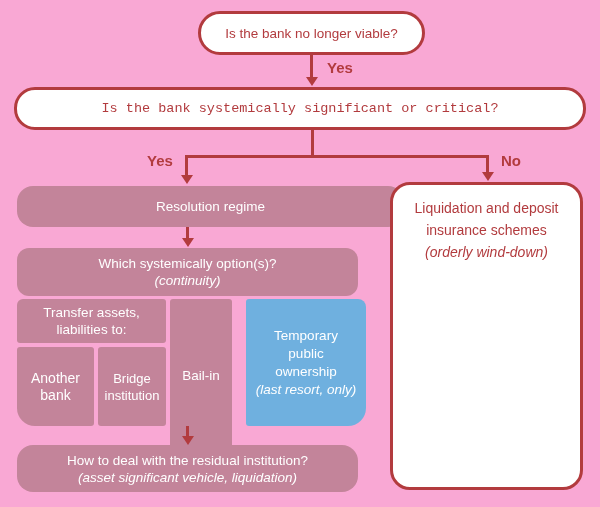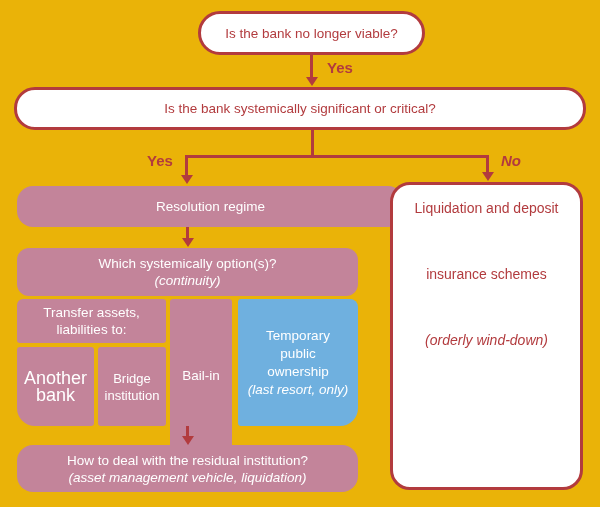--- a/index.html
+++ b/index.html
@@ -1,28 +1,28 @@
 <!DOCTYPE html>
 <html><head>
 <meta charset="utf-8">
 <style>
   html, body { margin:0; padding:0; background:#ffffff; }
   .canvas {
-    position:relative; width:600px; height:507px; background:#eab308;
+    position:relative; width:600px; height:507px; background:#f9a8d4;
     font-family:"Liberation Sans", sans-serif; overflow:hidden;
     --red:#b23b3e; --pink:#c3849a; --blue:#6fb0df;
   }
   .box {
     position:absolute; display:flex; flex-direction:column;
     align-items:center; justify-content:center; text-align:center;
     box-sizing:border-box; line-height:17px; font-size:13.5px;
   }
   .outline { background:#ffffff; border:3px solid var(--red); color:var(--red); }
   .pink { background:var(--pink); color:#ffffff; }
-  .blue { background:var(--blue); color:#ffffff; }
+  .blue { background:var(--blue); color:#ffffff;margin-left:8px; }
   .line { position:absolute; background:var(--red); }
   .ah {
     position:absolute; width:0; height:0;
     border-left:6px solid transparent; border-right:6px solid transparent;
     border-top:9px solid var(--red);
   }
   .lbl { position:absolute; color:var(--red); font-weight:bold; font-size:15px; line-height:20px; }
   .it { font-style:italic; }
   .blk { display:block; }
 </style>
@@ -32,71 +32,71 @@
 <div class="canvas" style="--red: #b23b3e; --pink: #c3849a; --blue: #6fb0df;">
 
   <div class="box outline" style="left:198px; top:11px; width:227px; height:44px; border-radius:22px;">
     <span>Is the bank no longer viable?</span>
   </div>
 
   <div class="line" style="left:310px; top:55px; width:3px; height:23px;"></div>
   <div class="ah" style="left:306px; top:77px;"></div>
   <div class="lbl" style="left:327px; top:58px;">Yes</div>
 
-  <div class="box outline" style="left:14px; top:87px; width:572px; height:43px; border-radius:21px;">
+  <div class="box outline" style="left:14px; top:87px; width:572px; height:43px; border-radius:21px;font-family:Liberation Mono, monospace;">
     <span>Is the bank systemically significant or critical?</span>
   </div>
 
   <div class="line" style="left:311px; top:130px; width:3px; height:28px;"></div>
   <div class="line" style="left:185px; top:155px; width:304px; height:3px;"></div>
   <div class="line" style="left:185px; top:155px; width:3px; height:20px;"></div>
   <div class="ah" style="left:181px; top:175px;"></div>
   <div class="lbl" style="left:147px; top:151px;">Yes</div>
   <div class="line" style="left:486px; top:155px; width:3px; height:17px;"></div>
   <div class="ah" style="left:482px; top:172px;"></div>
-  <div class="lbl" style="left:501px; top:151px;font-style:italic;">No</div>
+  <div class="lbl" style="left:501px; top:151px;">No</div>
 
   <div class="box pink" style="left:17px; top:186px; width:387px; height:41px; border-radius:16px;">
     <span>Resolution regime</span>
   </div>
 
   <div class="line" style="left:186px; top:227px; width:3px; height:12px;"></div>
   <div class="ah" style="left:182px; top:238px;"></div>
 
   <div class="box pink" style="left:17px; top:248px; width:341px; height:48px; border-radius:12px;">
     <span class="blk">Which systemically option(s)?</span>
     <span class="blk it">(continuity)</span>
   </div>
 
   <div class="box pink" style="left:17px; top:299px; width:149px; height:44px; border-radius:6px 3px 3px 3px; padding:0 0;text-align:center;">
     <span>Transfer assets, liabilities to:</span>
   </div>
-  <div class="box pink" style="left:17px; top:347px; width:77px; height:79px; border-radius:3px 3px 3px 18px; font-size:18px; padding:0 2px;">
+  <div class="box pink" style="left:17px; top:347px; width:77px; height:79px; border-radius:3px 3px 3px 18px; font-size:14px; padding:0 2px;">
     <span>Another bank</span>
   </div>
   <div class="box pink" style="left:98px; top:347px; width:68px; height:79px; border-radius:3px; font-size:13px; padding:0 1px;">
     <span>Bridge institution</span>
   </div>
   <div class="box pink" style="left:170px; top:299px; width:62px; height:152px; border-radius:3px;">
     <span>Bail-in</span>
   </div>
   <div class="box blue" style="left:238px; top:299px; width:120px; height:127px; border-radius:3px 8px 18px 3px; line-height:18px;">
     <span class="blk">Temporary</span>
     <span class="blk">public</span>
     <span class="blk">ownership</span>
     <span class="blk it">(last resort, only)</span>
   </div>
 
   <div class="line" style="left:186px; top:426px; width:3px; height:11px;"></div>
   <div class="ah" style="left:182px; top:436px;"></div>
 
   <div class="box pink" style="left:17px; top:445px; width:341px; height:47px; border-radius:16px;">
     <span class="blk">How to deal with the residual institution?</span>
-    <span class="blk it">(asset management vehicle, liquidation)</span>
+    <span class="blk it">(asset significant vehicle, liquidation)</span>
   </div>
 
-  <div class="box outline" style="left:390px; top:182px; width:193px; height:308px; border-radius:20px; justify-content:flex-start; padding-top:12px; font-size:14px; line-height:22px;gap:44px;">
+  <div class="box outline" style="left:390px; top:182px; width:193px; height:308px; border-radius:20px; justify-content:flex-start; padding-top:12px; font-size:14px; line-height:22px;">
     <span class="blk">Liquidation and deposit</span>
     <span class="blk">insurance schemes</span>
     <span class="blk it">(orderly wind-down)</span>
   </div>
 
 </div>
 
 </body></html>

